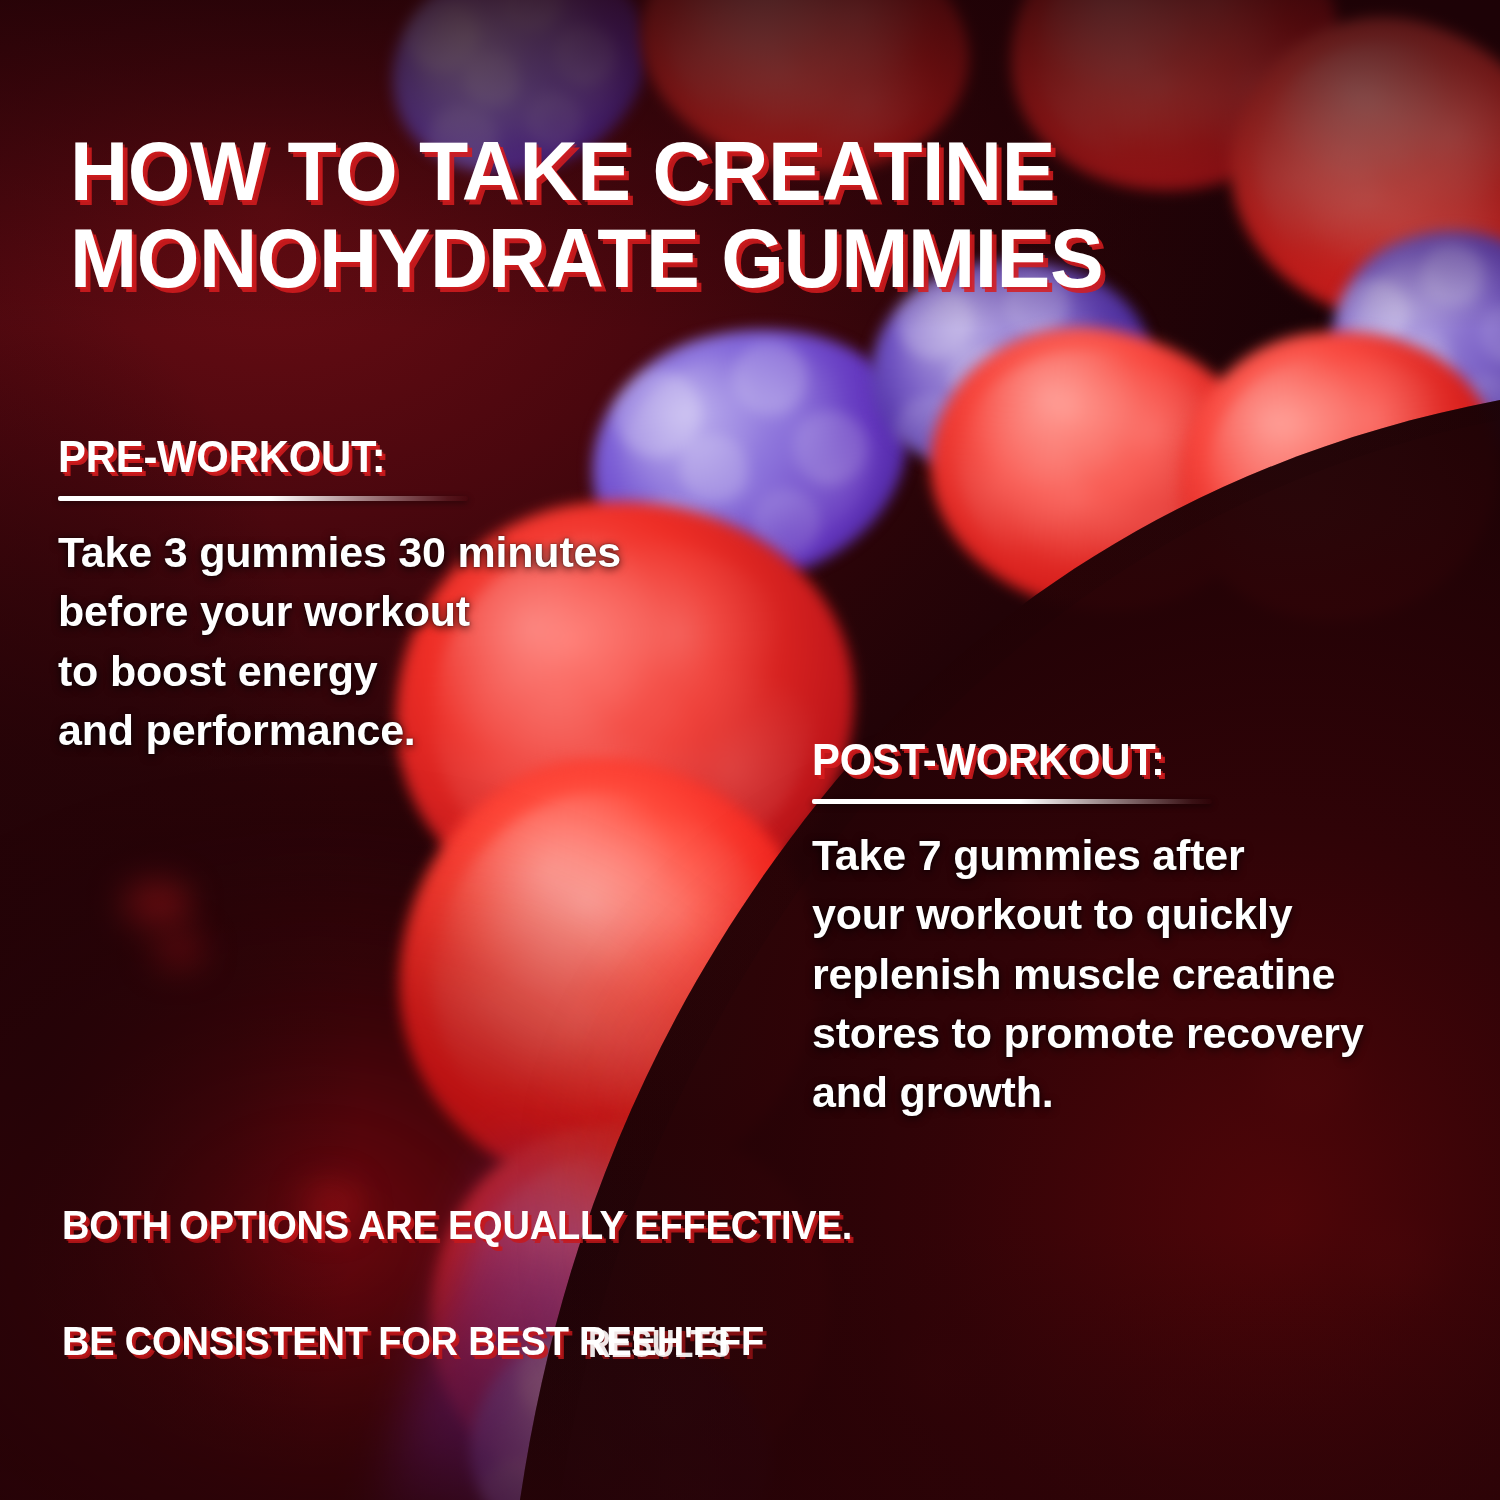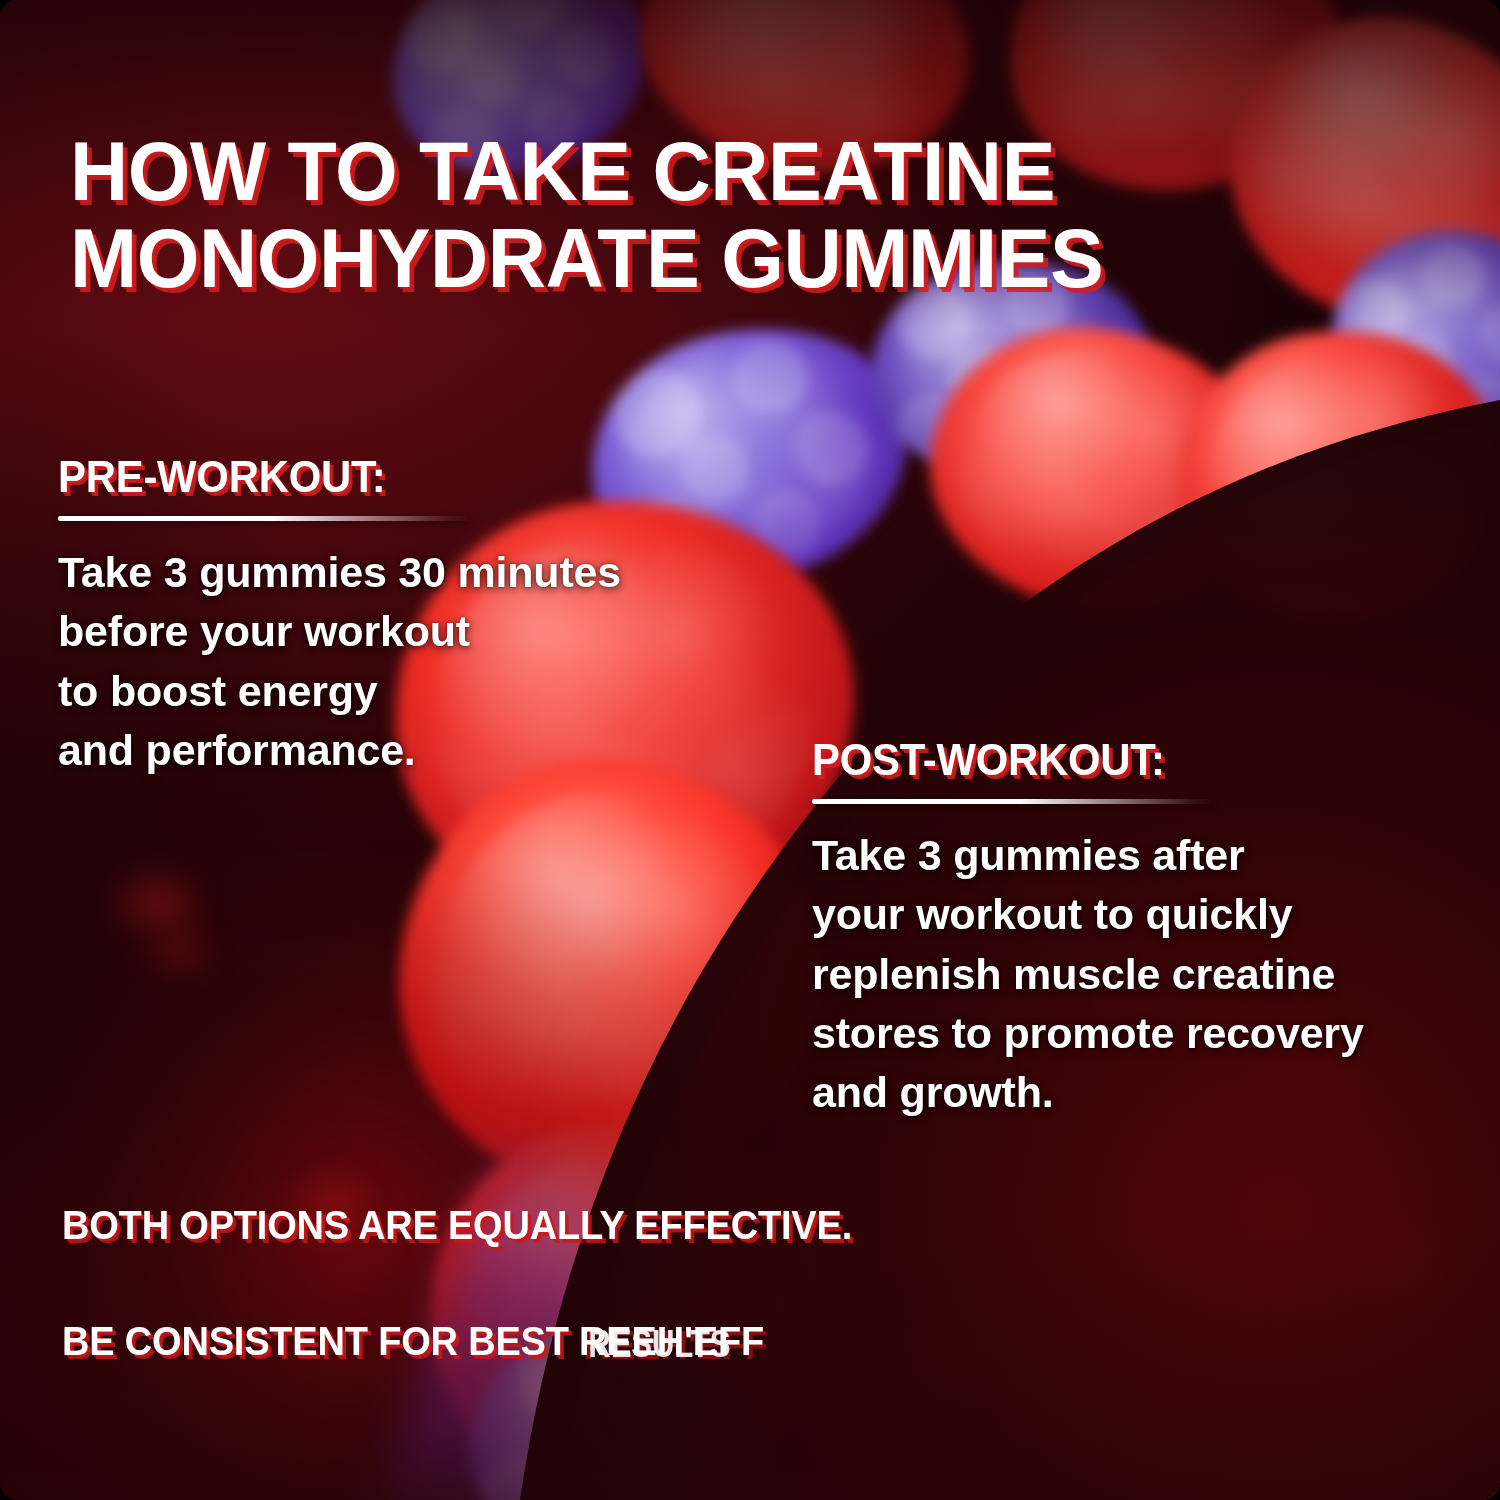--- a/index.html
+++ b/index.html
@@ -7,21 +7,20 @@
     padding: 0;
     background: #000;
   }
   #poster {
     position: relative;
     width: 1500px;
     height: 1500px;
     overflow: hidden;
     font-family: "Liberation Sans", sans-serif;
     background: #2a0408;
-    border-radius: 18px;
   }
 
   
   .bg-base {
     position: absolute; inset: 0;
     background:
       radial-gradient(ellipse 70% 55% at 18% 14%, #6d0d14 0%, #4a070e 38%, #2a0408 70%, #1a0206 100%),
       linear-gradient(160deg, #5c0b12 0%, #3a060c 45%, #220308 100%);
   }
   .bg-glow-left {
@@ -108,21 +107,21 @@
     line-height: 1.03;
     font-weight: 700;
     letter-spacing: -0.5px;
     text-transform: uppercase;
     transform: scaleX(0.96);
     transform-origin: left top;
     text-shadow: 5px 5px 0 rgba(214,28,30,0.85), 2px 2px 0 rgba(214,28,30,0.55);
   }
 
   .block { position: absolute; }
-  .block-pre  { left: 58px;  top: 432px; width: 700px; margin-top: 20px; }
+  .block-pre  { left: 58px;  top: 432px; width: 700px; }
   .block-post { left: 812px; top: 735px; width: 660px; }
 
   .sec-head {
     color: #ffffff;
     font-size: 44px;
     font-weight: 700;
     letter-spacing: -0.2px;
     text-transform: uppercase;
     transform: scaleX(0.95);
     transform-origin: left top;
@@ -284,21 +283,21 @@
     <div class="rule rule-pre"></div>
     <div class="sec-body">Take 3 gummies 30 minutes
 before your workout
 to boost energy
 and performance.</div>
   </div>
 
   <div class="block block-post">
     <div class="sec-head">POST-WORKOUT:</div>
     <div class="rule rule-post"></div>
-    <div class="sec-body">Take 3 gummies after
+    <div class="sec-body">Take 7 gummies after
 your workout to quickly
 replenish muscle creatine
 stores to promote recovery
 and growth.</div>
   </div>
 
   <div class="footer">
     <div>BOTH OPTIONS ARE EQUALLY EFFECTIVE.</div>
     <div class="footer-line2"><span>BE CONSISTENT FOR BEST </span><span class="glitch-word" id="glitch" data-ghost="RESULTS">REEH'EFF</span></div>
   </div>

